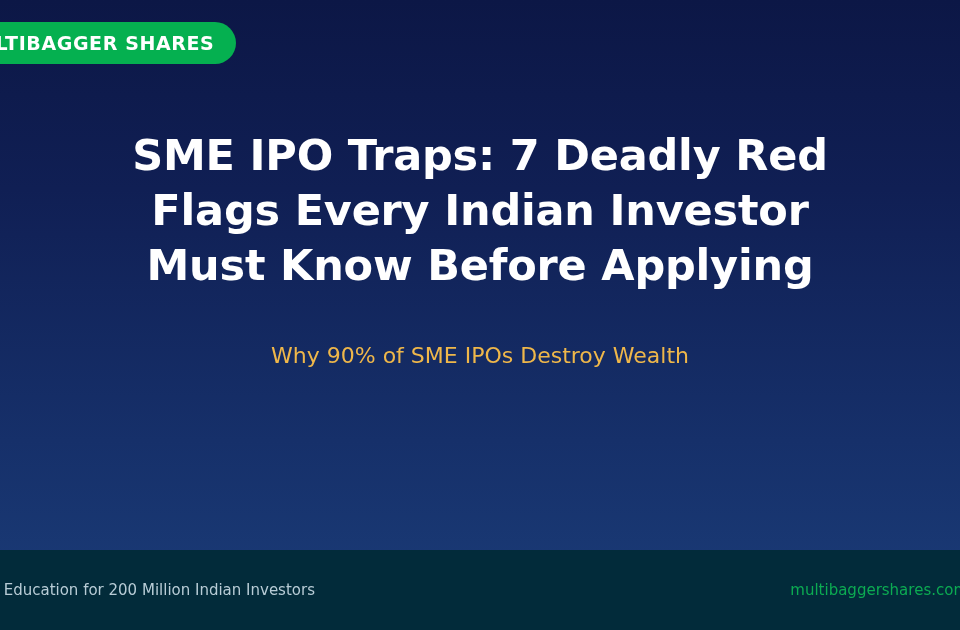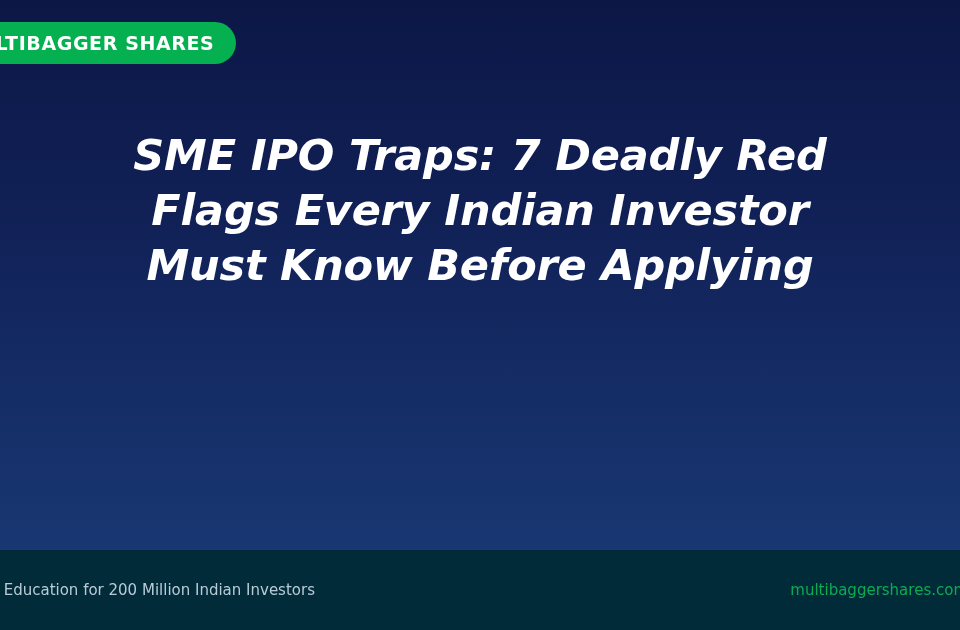--- a/index.html
+++ b/index.html
@@ -62,21 +62,20 @@
   .headline {
     margin: 0;
     width: 760px;
     text-align: center;
     color: #ffffff;
     font-size: 43px;
     font-weight: bold;
     line-height: 55px;
     letter-spacing: -0.2px;
     font-family: "DejaVu Sans", sans-serif;
-    font-style: italic;
   }
 
   .subheadline {
     margin: 0;
     padding-top: 48px;
     width: 760px;
     text-align: center;
     color: #efb74a;
     font-size: 22px;
     font-weight: normal;
@@ -118,20 +117,21 @@
 <body>
 
 <div class="slide">
 
   <div class="brand-badge">
     <span class="brand-badge-label">MULTIBAGGER SHARES</span>
   </div>
 
   <div class="content">
     <h1 class="headline">SME IPO Traps: 7 Deadly Red Flags Every Indian Investor Must Know Before Applying</h1>
+    <p class="subheadline">Why 90% of SME IPOs Destroy Wealth</p>
   </div>
 
   <div class="footer">
     <span class="footer-tagline">Investing Education for 200 Million Indian Investors</span>
     <span class="footer-site">multibaggershares.com</span>
   </div>
 
 </div>
 
 </body></html>

